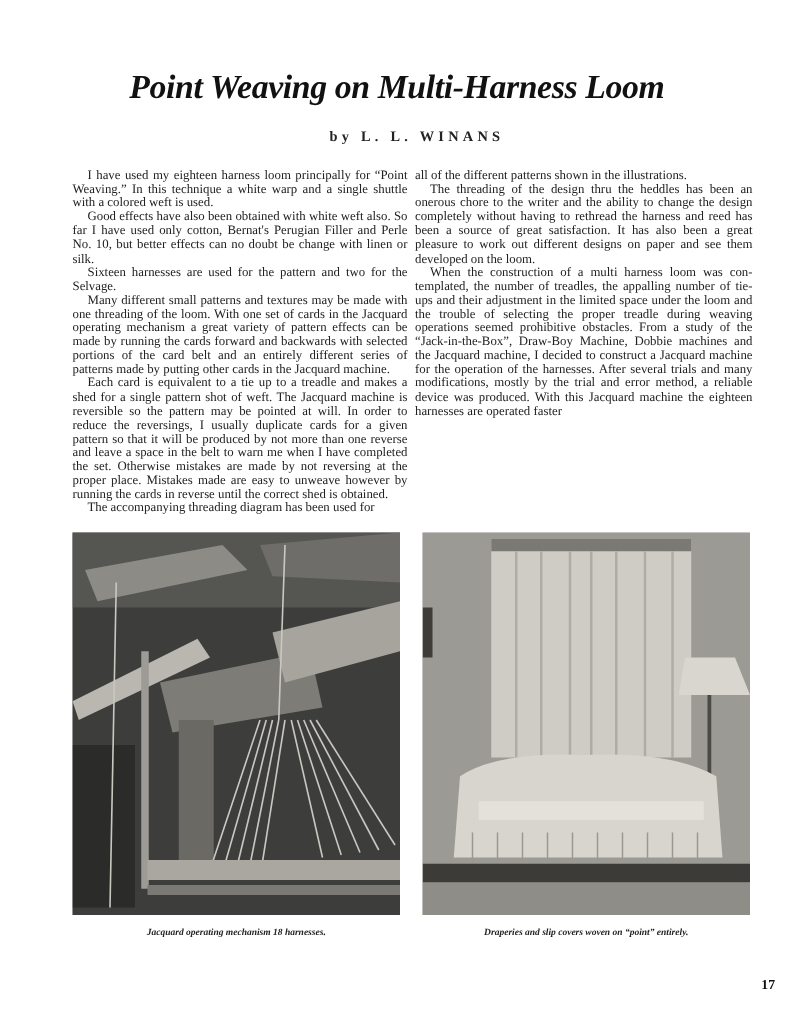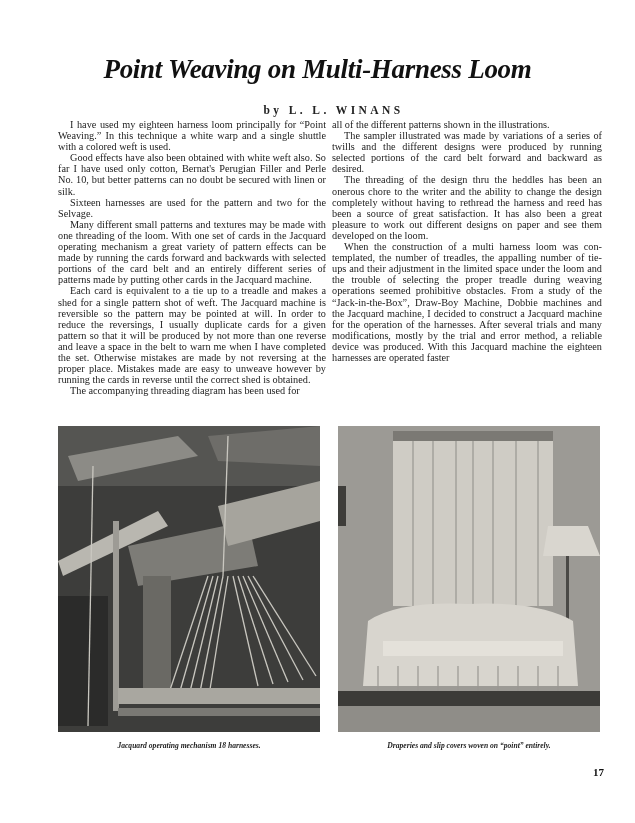--- a/index.html
+++ b/index.html
@@ -12,62 +12,61 @@
     font-family: "Liberation Serif", serif; font-weight: bold; font-style: italic;
     font-size: 27px; letter-spacing: -0.3px; color: #111;
     margin: 0;
   }
   .byline {
     position: absolute; left: 0; top: 88px; width: 635px; text-align: center;
     font-family: "Liberation Serif", serif; font-weight: bold; font-size: 11.5px;
     letter-spacing: 3.4px; color: #222; margin: 16px;
   }
   .col {
-    position: absolute; top: 119px; width: 268px;
+    position: absolute; top: 135px; width: 268px;
     font-size: 10.25px; line-height: 11.1px; text-align: justify; color: #222;
   }
   .col-left { left: 58px; }
   .col-right { left: 332px; width: 270px; }
   .col p { margin: 0; text-indent: 12px; hyphens: manual; }
   .col p.noindent { text-indent: 0; }
   .photo {
     position: absolute; top: 426px; height: 306px; overflow: hidden;
   }
   .photo-left { left: 58px; width: 262px; background: #4a4a48; }
   .photo-right { left: 338px; width: 262px; background: #9a9894; }
   .photo svg { display: block; width: 100%; height: 100%; }
   .caption {
     position: absolute; top: 741px; font-style: italic; font-weight: bold;
     font-size: 7.6px; color: #222; text-align: center; margin: 0;
   }
   .caption-left { left: 58px; width: 262px; }
   .caption-right { left: 338px; width: 262px; }
   .page-number {
     position: absolute; left: 582px; top: 766px; width: 22px; text-align: right;
-    font-weight: bold; font-size: 11px; color: #111; margin: 0;
+    font-weight: bold; font-size: 11px; color: #111; margin: 16px;
   }
 </style>
 </head>
 <body>
 
 <h1 class="title">Point Weaving on Multi-Harness Loom</h1>
 <p class="byline">by L. L. WINANS</p>
 
 <div class="col col-left">
   <p>I have used my eighteen harness loom principally for “Point Weaving.” In this technique a white warp and a single shuttle with a colored weft is used.</p>
-  <p>Good effects have also been obtained with white weft also. So far I have used only cotton, Bernat's Perugian Filler and Perle No. 10, but better patterns can no doubt be secured with linen or silk.</p>
+  <p>Good effects have also been obtained with white weft also. So far I have used only cotton, Bernat's Perugian Filler and Perle No. 10, but better effects can no doubt be change with linen or silk.</p>
   <p>Sixteen harnesses are used for the pattern and two for the Selvage.</p>
   <p>Many different small patterns and textures may be made with one threading of the loom. With one set of cards in the Jacquard operating mechanism a great variety of pat­tern effects can be made by running the cards forward and backwards with selected portions of the card belt and an entirely different series of patterns made by putting other cards in the Jacquard machine.</p>
   <p>Each card is equivalent to a tie up to a treadle and makes a shed for a single pattern shot of weft. The Jacquard machine is reversible so the pattern may be pointed at will. In order to reduce the reversings, I usually duplicate cards for a given pattern so that it will be produced by not more than one reverse and leave a space in the belt to warn me when I have completed the set. Otherwise mistakes are made by not reversing at the proper place. Mistakes made are easy to unweave however by running the cards in reverse until the correct shed is obtained.</p>
   <p>The accompanying threading diagram has been used for</p>
 </div>
 
 <div class="col col-right">
   <p class="noindent">all of the different patterns shown in the illustrations.</p>
-  <p>The sampler illustrated was made by variations of a series of twills and the different designs were produced by running selected portions of the card belt forward and backward as desired.</p>
   <p>The threading of the design thru the heddles has been an onerous chore to the writer and the ability to change the design completely without having to rethread the harness and reed has been a source of great satisfaction. It has also been a great pleasure to work out different designs on paper and see them developed on the loom.</p>
   <p>When the construction of a multi harness loom was con­templated, the number of treadles, the appalling number of tie-ups and their adjustment in the limited space under the loom and the trouble of selecting the proper treadle during weaving operations seemed prohibitive obstacles. From a study of the “Jack-in-the-Box”, Draw-Boy Machine, Dobbie machines and the Jacquard machine, I decided to construct a Jacquard machine for the operation of the harnesses. Af­ter several trials and many modifications, mostly by the trial and error method, a reliable device was produced. With this Jacquard machine the eighteen harnesses are operated faster</p>
 </div>
 
 <div class="photo photo-left">
   <svg viewBox="0 0 262 306" preserveAspectRatio="none">
     <rect x="0" y="0" width="262" height="306" fill="#3d3d3b"></rect>
     <rect x="0" y="0" width="262" height="60" fill="#555552"></rect>
     <polygon points="10,30 120,10 140,30 20,55" fill="#8c8b86"></polygon>
     <polygon points="150,10 262,0 262,40 160,35" fill="#6e6d69"></polygon>

